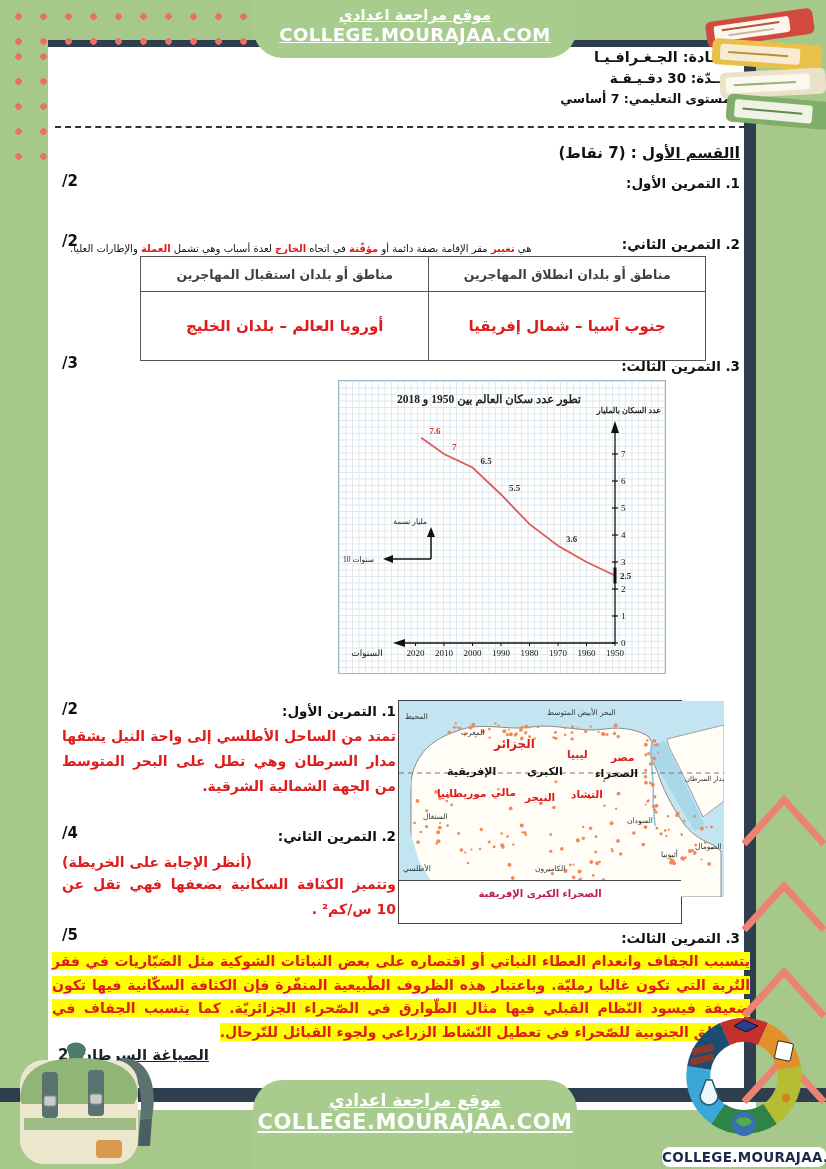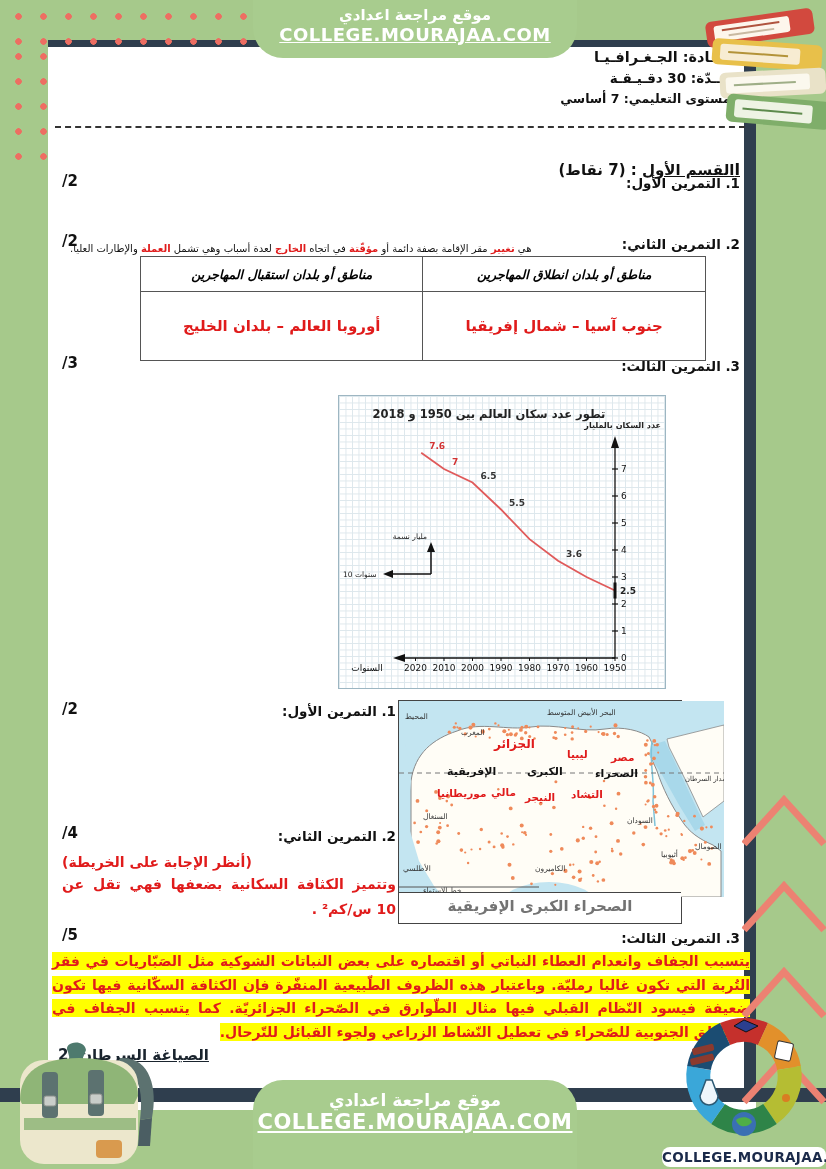--- a/index.html
+++ b/index.html
@@ -7,59 +7,59 @@
         font-family:"DejaVu Sans","Liberation Sans",sans-serif;}
   .sheet{position:absolute;left:48px;top:40px;width:708px;height:1070px;background:#ffffff;z-index:1;}
   .navy{background:#2f3e4e;position:absolute;}
   .dots{position:absolute;z-index:3;pointer-events:none;
         background-image:radial-gradient(circle,#ed6e62 3px,transparent 3.5px);
         background-size:25px 25px;background-position:6px 4px;}
   
   .banner{position:absolute;left:253px;width:324px;background:#a8cc8e;z-index:4;text-align:center;color:#fff;}
   .banner.top{top:0;height:58px;border-radius:0 0 30px 30px;padding-top:6px;box-sizing:border-box;}
   .banner.bottom{top:1080px;height:89px;border-radius:30px 30px 0 0;padding-top:10px;box-sizing:border-box;}
-  .banner .l1{font-size:15px;font-weight:700;display:block;}
+  .banner .l1{font-size:15px;font-weight:700;text-decoration:underline;display:block;}
   .banner .l2{font-size:18px;font-weight:700;text-decoration:underline;display:block;letter-spacing:.5px;}
   
   .hdr-info{position:absolute;top:46px;right:86px;width:210px;direction:rtl;text-align:right;z-index:5;color:#111;}
   .hdr-info div{line-height:1.55;}
   .hdr-subject{font-weight:700;font-size:14.5px;}
   .hdr-duration{font-weight:700;font-size:13.5px;}
   .hdr-level{font-size:12.5px;font-weight:600;}
   .doc-title{position:absolute;left:192px;top:70px;width:268px;text-align:center;color:#e32222;
              font-weight:700;font-size:15.5px;text-decoration:underline;z-index:5;}
   .dashes{position:absolute;left:55px;top:126px;width:690px;border-top:2px dashed #333;z-index:5;}
   
-  .sec-head{position:absolute;right:86px;direction:rtl;text-align:left;z-index:5;color:#111;font-size:15px;margin-top:17px;}
+  .sec-head{position:absolute;right:86px;direction:rtl;text-align:left;z-index:5;color:#111;font-size:15px;}
   .sec-head .u{font-weight:700;text-decoration:underline;}
   .sec-head .pts{font-weight:700;}
   .ex-label{position:absolute;direction:rtl;text-align:right;font-weight:700;font-size:13.5px;color:#111;z-index:5;}
   .score{position:absolute;left:62px;font-weight:700;font-size:15px;color:#111;z-index:5;}
   .ans-line{position:absolute;left:70px;width:672px;direction:rtl;text-align:left;font-size:10px;color:#111;z-index:5;margin-top:45px;}
   .red-word{color:#e01b1b;font-weight:700;}
   
   .mig-table{position:absolute;left:140px;top:256px;width:566px;border-collapse:collapse;direction:rtl;z-index:5;}
   .mig-table th,.mig-table td{border:1.5px solid #555;text-align:center;}
-  .mig-table th{font-size:12.5px;font-weight:600;color:#000000;height:30px;padding:2px 6px;font-style:italic;}
+  .mig-table th{font-size:12.5px;font-weight:600;color:#404040;height:30px;padding:2px 6px;}
   .mig-table td{height:66px;font-size:15px;font-weight:700;color:#e01b1b;}
   
-  .chart-box{position:absolute;left:338px;top:395px;width:326px;height:292px;z-index:5;background:#fff;
+  .chart-box{position:absolute;left:338px;top:380px;width:326px;height:292px;z-index:5;background:#fff;
              border:1px solid #9db6c2;
              background-image:linear-gradient(#dde7ec 1px,transparent 1px),linear-gradient(90deg,#dde7ec 1px,transparent 1px);
-             background-size:6.5px 6.5px;}
+             background-size:6.5px 6.5px;font-family:Liberation Serif, serif;}
   .chart-box svg{position:absolute;left:0;top:0;}
   .ct-title{font-size:11.5px;font-weight:700;fill:#222;}
   .ct-axis-label{font-size:8px;fill:#222;font-weight:600;}
   .ct-tick{font-size:9px;fill:#111;}
   .ct-key{font-size:7.5px;fill:#222;}
   .ct-plabel{font-size:9px;font-weight:700;}
   
   .map-box{position:absolute;left:398px;top:700px;width:284px;height:224px;border:1.5px solid #444;background:#fff;z-index:5;box-sizing:border-box;}
-  .map-caption{position:absolute;left:0;bottom:4px;width:100%;height:26px;border-top:1.5px solid #444;background:#fff;
-               text-align:center;font-weight:700;font-size:15px;color:#737373;line-height:26px;direction:rtl;}
+  .map-caption{position:absolute;left:0;bottom:16px;width:100%;height:26px;border-top:1.5px solid #444;background:#fff;
+               text-align:center;font-weight:700;font-size:10px;color:#be185d;line-height:26px;direction:rtl;}
   .m-black{fill:#333;font-size:7.5px;}
   .m-big{fill:#111;font-size:11px;font-weight:700;}
   .m-red{fill:#e01b1b;font-weight:700;font-size:10.5px;}
   
   .col-ans{position:absolute;left:62px;width:334px;direction:rtl;text-align:justify;color:#e01b1b;
            font-weight:700;font-size:14px;line-height:1.8;z-index:5;}
   .hl-par{position:absolute;left:52px;top:950px;width:698px;direction:rtl;text-align:justify;
           font-weight:700;font-size:14px;line-height:1.68;color:#e01b1b;z-index:5;}
   .hl-par span{background:#ffff00;padding:1px 0;}
   .closing{position:absolute;left:58px;top:1046px;direction:rtl;z-index:5;font-weight:700;font-size:15px;color:#1a242e;}
@@ -178,20 +178,21 @@
         <text x="170" y="109.5" class="ct-plabel" fill="#333">5.5</text>
         <text x="141.5" y="82.5" class="ct-plabel" fill="#333">6.5</text>
         <text x="113" y="69" class="ct-plabel" fill="#d23333">7</text>
         <text x="90.19999999999999" y="52.80000000000001" class="ct-plabel" fill="#d23333">7.6</text>
       </svg>
   </div>
 
 
   <span class="score" style="top:700px;">/2</span>
   <div class="ex-label" style="left:62px;top:703px;width:300px;padding-left:34px;">1. التمرين الأول:</div>
+  <div class="col-ans" style="top:724px;">تمتد من الساحل الأطلسي إلى واحة النيل يشقها مدار السرطان وهي تطل على البحر المتوسط من الجهة الشمالية الشرقية.</div>
 
   <span class="score" style="top:824px;">/4</span>
   <div class="ex-label" style="left:62px;top:828px;width:300px;padding-left:34px;">2. التمرين الثاني:</div>
   <div class="col-ans" style="top:850px;text-align:left;">(أنظر الإجابة على الخريطة)</div>
   <div class="col-ans" style="top:872px;">وتتميز الكثافة السكانية بضعفها فهي تقل عن 10 س/كم² .</div>
 
   <div class="map-box">
     <svg width="325" height="196" viewBox="0 0 325 196">
       <rect x="0" y="0" width="325" height="196" fill="#c3e5f1"></rect>
       <path d="M12,80 C16,52 34,38 58,30 C82,20 108,30 132,26 C156,22 182,32 206,28 C224,25 242,30 250,36 L254,44 L252,56 L258,70 C264,88 272,104 283,120 C290,131 300,138 314,144 L322,150 L322,196 L12,196 Z" fill="#fffdf6" stroke="#8a8a8a" stroke-width="1"></path>

